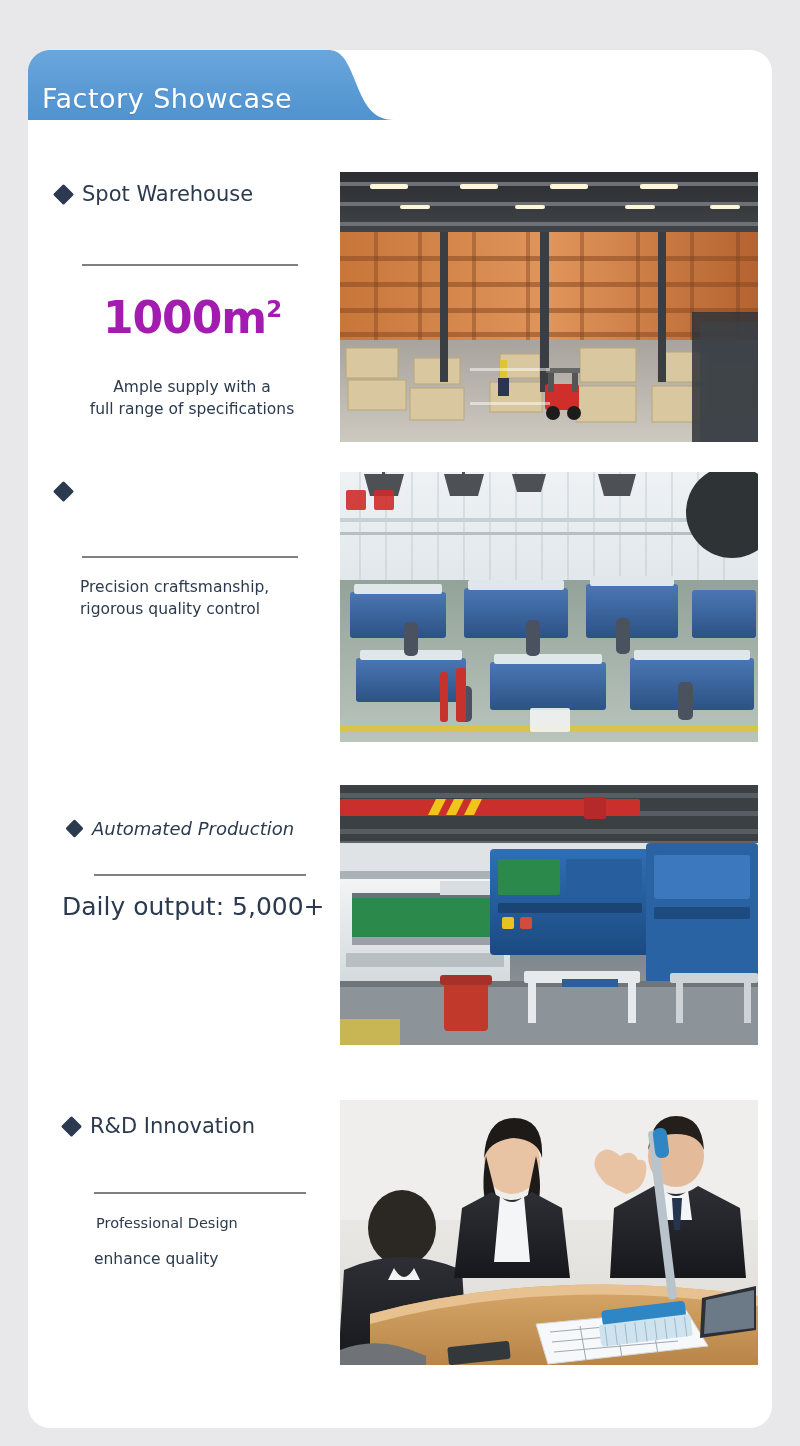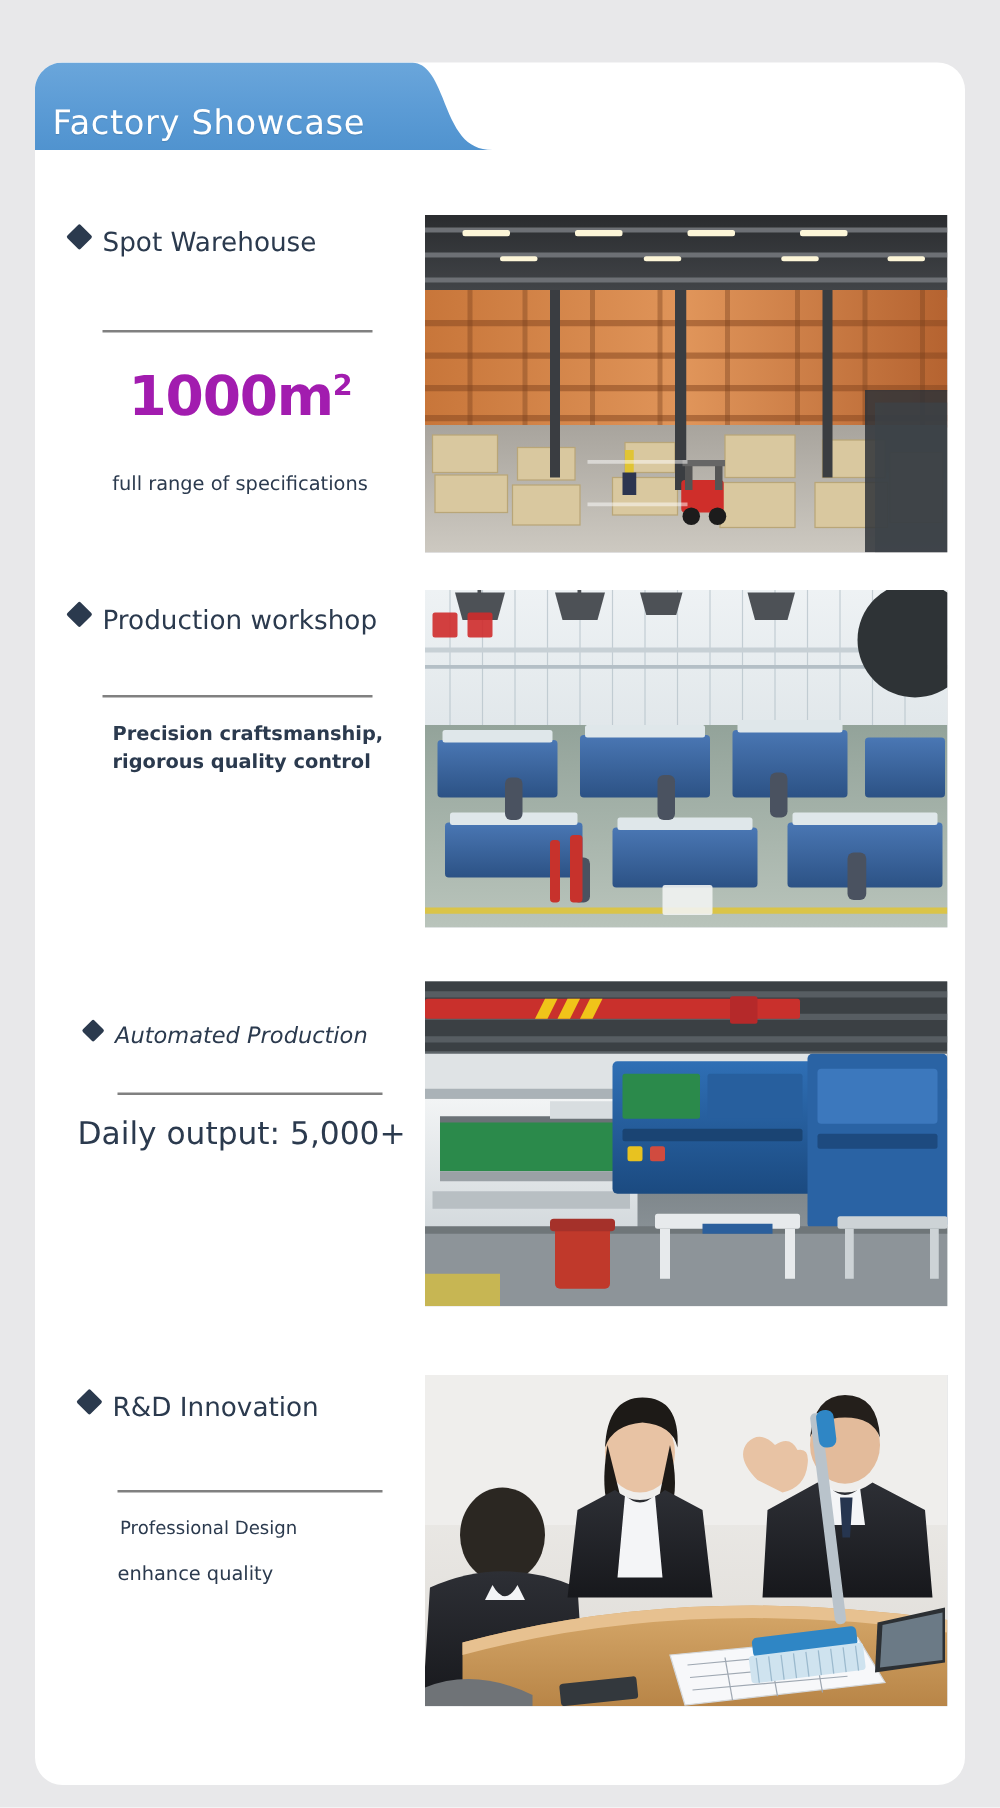--- a/index.html
+++ b/index.html
@@ -26,21 +26,21 @@
     color:#ffffff;font-size:27px;letter-spacing:.5px;
     font-family:"DejaVu Sans","Liberation Sans",sans-serif;
     text-shadow:0 1px 1px rgba(0,0,0,.12);
     text-align:center;
   }
 
   
   .block{position:absolute;}
   .text-col{position:absolute;}
   .heading{
-    display:flex;gap:11px;
+    display:flex;align-items:center;gap:11px;
     color:#2b3a4e;font-size:21px;white-space:nowrap;
   }
   .heading.small{font-size:18px;font-style:italic;}
   .dia{
     width:15px;height:15px;background:#2b3a4e;
     transform:rotate(45deg);border-radius:1.5px;flex:0 0 auto;
   }
   .dia.sm{width:13px;height:13px;}
   .divider{height:2px;background:#808080;}
   .metric{
@@ -94,20 +94,21 @@
 
     <div class="divider" style="left:82px;top:264px;width:216px;position:absolute;"></div>
 
     <div style="position:absolute;left:56px;top:296px;width:272px;">
       <div class="metric">
         <span>1000m</span><sup>2</sup>
       </div>
     </div>
 
     <div class="desc" style="position:absolute;left:56px;top:376px;width:272px;">
+      <div>Ample supply with a</div>
       <div>full range of specifications</div>
     </div>
 
     <div class="photo" style="left:340px;top:172px;width:418px;height:270px;">
       <svg viewBox="0 0 418 270" preserveAspectRatio="none">
         <defs>
           <linearGradient id="w-roof" x1="0" y1="0" x2="0" y2="1">
             <stop offset="0%" stop-color="#2a2c2f"></stop>
               <stop offset="100%" stop-color="#43464a"></stop>
           </linearGradient>
@@ -190,27 +191,26 @@
         <rect x="360" y="150" width="58" height="120" fill="#3c4348" opacity=".7"></rect>
       </svg>
     </div>
   </div>
 
   <div class="block" style="left:0;top:0;">
 
     <div class="text-col" style="left:56px;top:484px;width:270px;">
       <div class="heading">
         <span class="dia"></span>
-        <span>Production workshop</span>
       </div>
     </div>
 
     <div class="divider" style="left:82px;top:556px;width:216px;position:absolute;"></div>
 
-    <div class="desc left" style="position:absolute;left:90px;top:576px;width:230px;font-weight:bold;">
+    <div class="desc left" style="position:absolute;left:80px;top:576px;width:230px;">
       <div>Precision craftsmanship,</div>
       <div>rigorous quality control</div>
     </div>
 
     <div class="photo" style="left:340px;top:472px;width:418px;height:270px;">
       <svg viewBox="0 0 418 270" preserveAspectRatio="none">
         <defs>
           <linearGradient id="ws-wall" x1="0" y1="0" x2="0" y2="1">
             <stop offset="0%" stop-color="#eef2f4"></stop>
               <stop offset="100%" stop-color="#cfd8dd"></stop>

